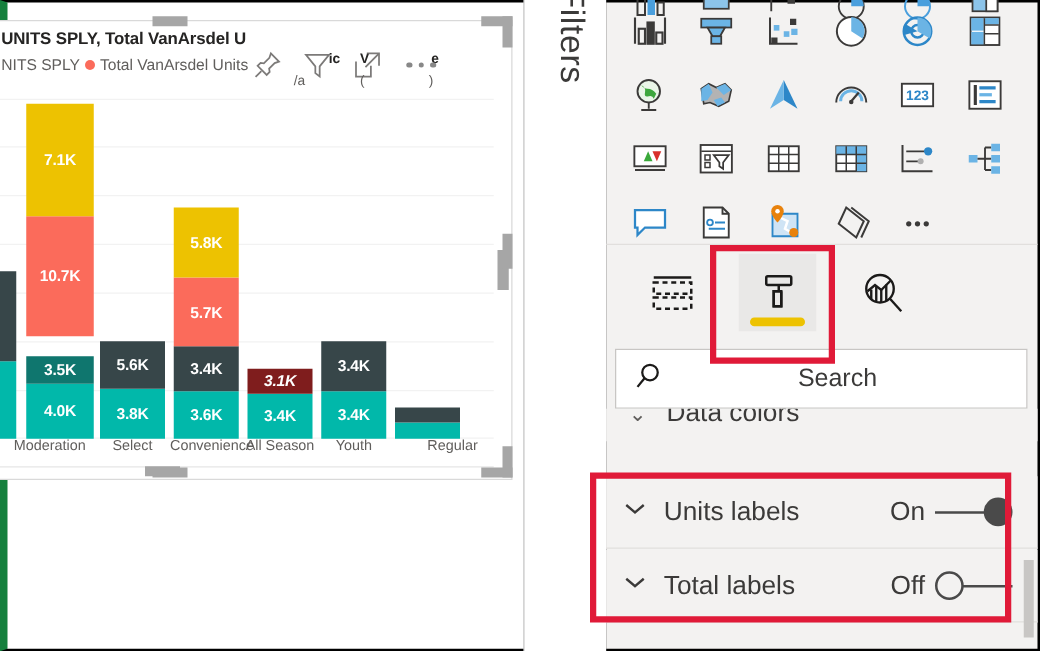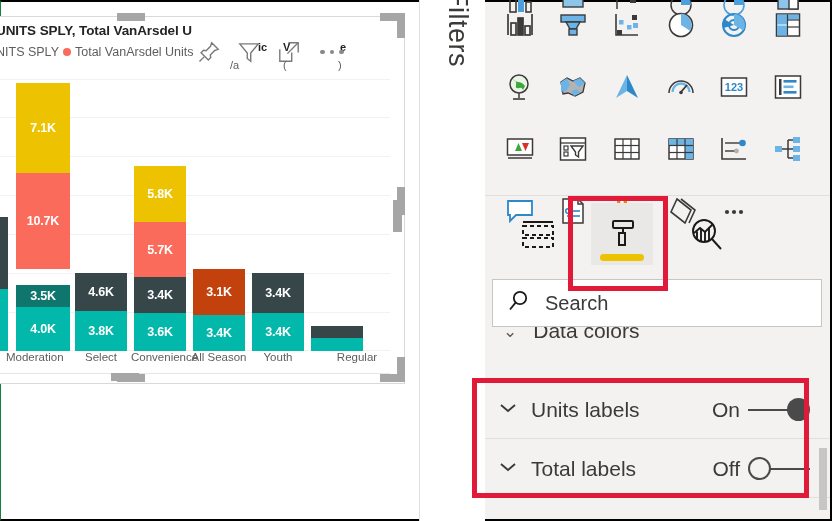--- a/index.html
+++ b/index.html
@@ -8,21 +8,21 @@
     font-family: "Liberation Sans", sans-serif;
     background: #000;
     overflow: hidden;
   }
   #root { position: relative; width: 832px; height: 521px; background: #000; }
 
   
   #canvas-area {
     position: absolute; left: 0; top: 0; width: 419px; height: 521px;
     background: #ffffff;
-    border-left: 1px solid #15803d; border-top: 2px solid #000;
+    border-left: 6px solid #15803d; border-top: 2px solid #000;
     border-bottom: 2px solid #000;
   }
   #visual {
     position: absolute; left: -16px; top: 14px; width: 420px; height: 368px;
     background: #fff; border: 1px solid #d9d9d9;
     overflow: hidden;
   }
   #visual-title {
     position: absolute; left: 10px; top: 6px;
     font-size: 13.5px; font-weight: bold; color: #252423;
@@ -87,21 +87,21 @@
   }
 
   
   #viz-pane {
     position: absolute; left: 485px; top: 0; width: 347px; height: 521px;
     background: #f3f2f1; border-right: 2px solid #000; border-top: 2px solid #000;
     border-bottom: 2px solid #000;
   }
   #icon-grid {
     position: absolute; left: 8px; top: 6px; width: 322px;
-    display: grid; grid-template-columns: repeat(6, 1fr); row-gap: 28px;
+    display: grid; grid-template-columns: repeat(6, 1fr); row-gap: 17px;
     justify-items: center; align-items: center;
   }
   .viz-ico { width: 34px; height: 34px; display: flex; align-items: center; justify-content: center; cursor: pointer; }
   .viz-ico svg { display: block; }
   .clip-top { position: absolute; left: 8px; top: -17px; width: 322px;
     display: grid; grid-template-columns: repeat(6, 1fr); justify-items: center; }
 
   #grid-sep { position: absolute; left: 0; top: 193px; width: 345px; height: 1px; background: #e1dfdd; }
 
   
@@ -113,20 +113,21 @@
   
   #search-box {
     position: absolute; left: 7px; top: 277px; width: 330px; height: 48px;
     background: #fff; border: 1px solid #c8c6c4;
     display: flex; align-items: center; gap: 12px; padding-left: 14px;
   }
   #search-input {
     border: none; outline: none; background: transparent;
     font-family: "Liberation Sans", sans-serif; font-size: 20px; color: #737373;
     width: 250px;
+    text-align: center;
   }
   #search-input::placeholder { color: #3b3a39; opacity: 1; }
 
   
   #data-colors-row {
     position: absolute; left: 0; top: 325px; width: 345px; height: 26px;
     overflow: hidden; background: #f3f2f1;
   }
   #data-colors-inner { position: absolute; left: 18px; top: -8px; display: flex; align-items: center; gap: 16px; }
   #data-colors-inner .chev { font-size: 17px; color: #605e5c; }
@@ -242,21 +243,21 @@
           <div class="seg" style="bottom:178px; height:90px; background:#edc201;">
             <span>7.1K</span>
           </div>
         </div>
 
         <div class="bar-group" style="left:89px; width:52px; height:78px;">
           <div class="seg" style="bottom:0; height:40px; background:#01b8aa;">
             <span>3.8K</span>
           </div>
           <div class="seg" style="bottom:40px; height:38px; background:#374649;">
-            <span>4.6K</span>
+            <span>5.6K</span>
           </div>
         </div>
 
         <div class="bar-group" style="left:148px; width:52px; height:185px;">
           <div class="seg" style="bottom:0; height:38px; background:#01b8aa;">
             <span>3.6K</span>
           </div>
           <div class="seg" style="bottom:38px; height:36px; background:#374649;">
             <span>3.4K</span>
           </div>
@@ -265,21 +266,21 @@
           </div>
           <div class="seg" style="bottom:129px; height:56px; background:#edc201;">
             <span>5.8K</span>
           </div>
         </div>
 
         <div class="bar-group" style="left:207px; width:52px; height:70px;">
           <div class="seg" style="bottom:0; height:36px; background:#01b8aa;">
             <span>3.4K</span>
           </div>
-          <div class="seg" style="bottom:36px; height:46px; background:#c2410c;">
+          <div class="seg" style="bottom:36px; height:20px; background:#7f1d1d;font-style:italic;">
             <span>3.1K</span>
           </div>
         </div>
 
         <div class="bar-group" style="left:266px; width:52px; height:78px;">
           <div class="seg" style="bottom:0; height:38px; background:#01b8aa;">
             <span>3.4K</span>
           </div>
           <div class="seg" style="bottom:38px; height:40px; background:#374649;">
             <span>3.4K</span>

